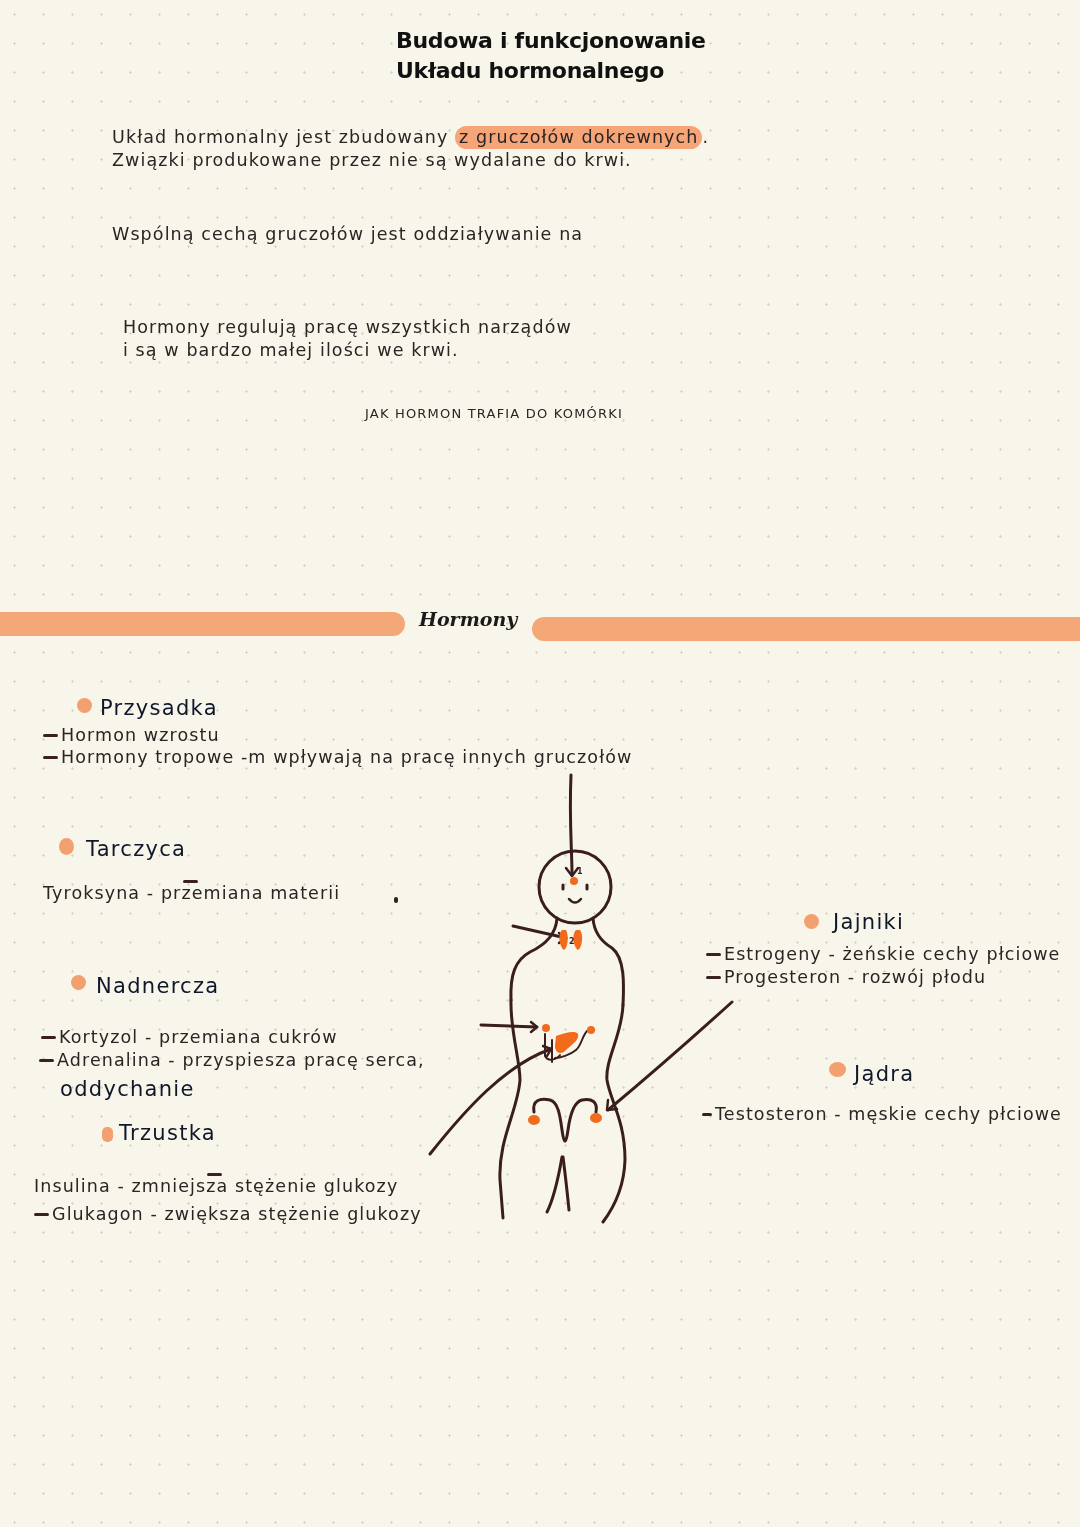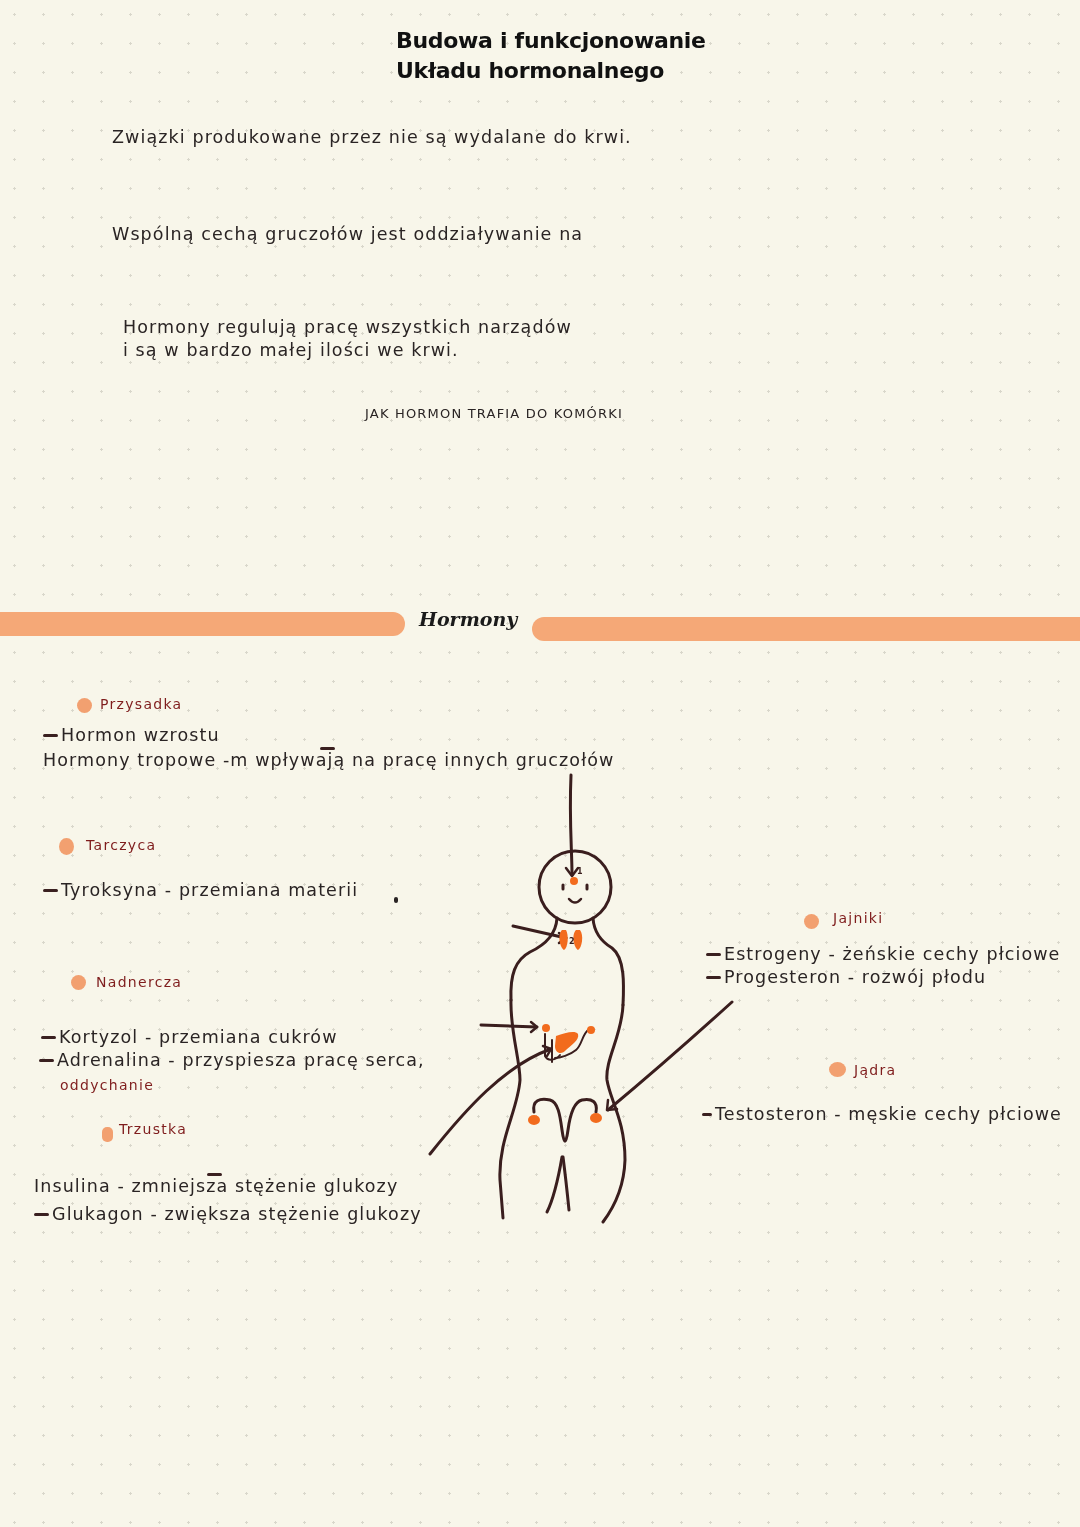--- a/index.html
+++ b/index.html
@@ -53,23 +53,23 @@
       font-weight: bold;
       font-size: 19px;
       color: #1a1a1a;
     }
     .dot {
       width: 15px; height: 15px;
       border-radius: 50%;
       background: #f2a070;
     }
     .gland {
-      font-size: 14px;
+      font-size: 21px;
       letter-spacing: 1.3px;
-      color: #7f1d1d;
+      color: #0f172a;
       white-space: nowrap;
     }
     .item {
       font-size: 17.5px;
       letter-spacing: 1.1px;
       color: #2a2424;
       white-space: nowrap;
       display: flex;
       align-items: center;
     }
@@ -85,20 +85,23 @@
   </style>
 </head>
 <body>
 
 <div class="abs title">
   <div>Budowa i funkcjonowanie</div>
   <div>Układu hormonalnego</div>
 </div>
 
 <div class="abs para" style="left:112px; top:126px;">
+  <div>
+    <span>Układ hormonalny jest zbudowany </span><span class="hl">z gruczołów dokrewnych</span><span>.</span>
+  </div>
   <div>Związki produkowane przez nie są wydalane do krwi.</div>
 </div>
 
 <div class="abs para" style="left:112px; top:223px;">
   <div>Wspólną cechą gruczołów jest oddziaływanie na</div>
 </div>
 
 <div class="abs para" style="left:123px; top:316px;">
   <div>Hormony regulują pracę wszystkich narządów</div>
   <div>i są w bardzo małej ilości we krwi.</div>
@@ -109,28 +112,28 @@
 <div class="abs bar" style="left:-12px; top:612px; width:417px;"></div>
 <div class="abs section-title" style="left:419px; top:608px;">Hormony</div>
 <div class="abs bar" style="left:532px; top:617px; width:570px;"></div>
 
 <div class="abs dot" style="left:77px; top:698px;"></div>
 <div class="abs gland" style="left:100px; top:696px;">Przysadka</div>
 <div class="abs item" style="left:43px; top:725px;">
   <span class="dash"></span>
     <span>Hormon wzrostu</span>
 </div>
-<div class="abs item" style="left:43px; top:747px;flex-direction:column;">
+<div class="abs item" style="left:43px; top:747px;">
   <span class="dash"></span>
     <span>Hormony tropowe -m wpływają na pracę innych gruczołów</span>
 </div>
 
 <div class="abs dot" style="left:59px; top:838px; width:15px; height:17px;"></div>
 <div class="abs gland" style="left:86px; top:837px;">Tarczyca</div>
-<div class="abs item" style="left:43px; top:880px;">
+<div class="abs item" style="left:43px; top:880px;flex-direction:column;">
   <span class="dash"></span>
     <span>Tyroksyna - przemiana materii</span>
 </div>
 <div class="abs" style="left:394px; top:897px; width:4px; height:6px; background:#2a2424; border-radius:2px;"></div>
 
 <div class="abs dot" style="left:71px; top:975px;"></div>
 <div class="abs gland" style="left:96px; top:974px;">Nadnercza</div>
 <div class="abs item" style="left:41px; top:1027px;">
   <span class="dash"></span>
     <span>Kortyzol - przemiana cukrów</span>

